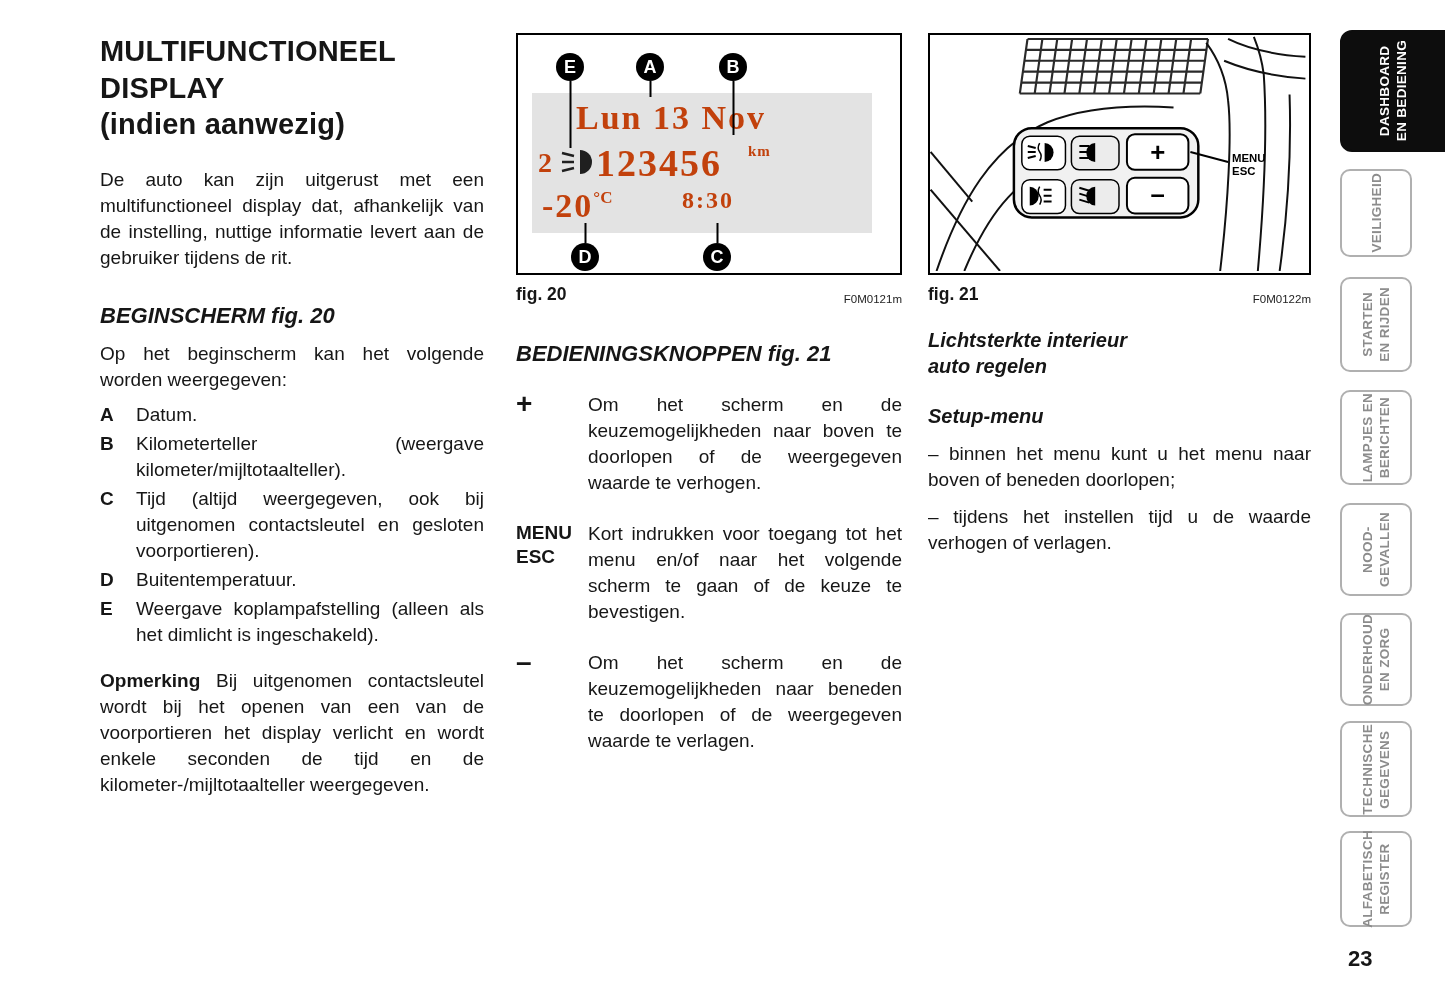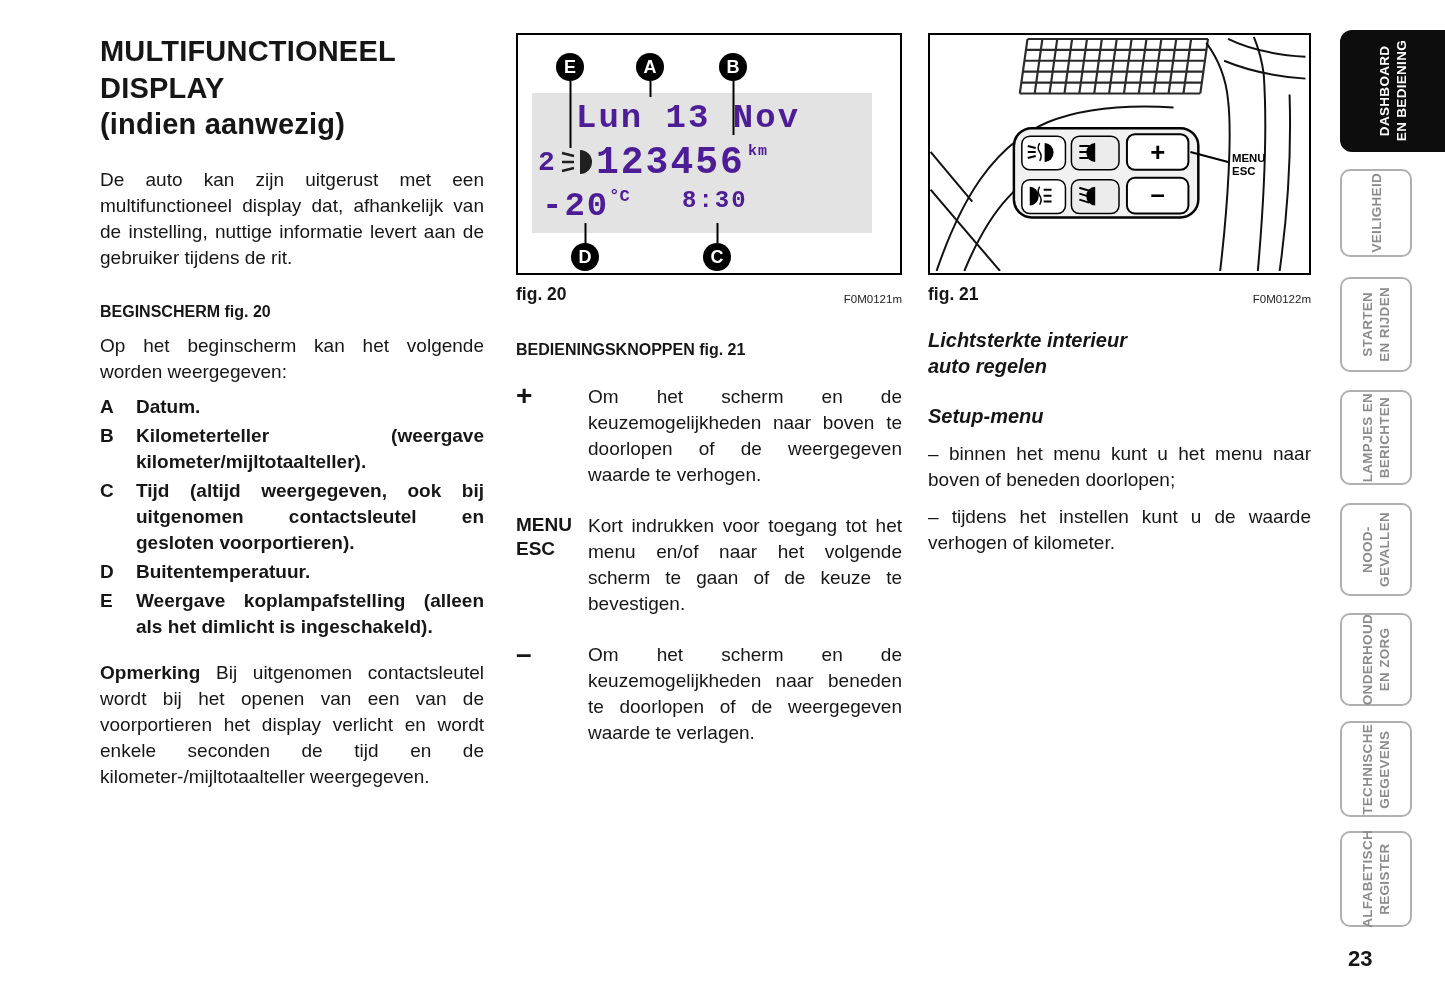--- a/index.html
+++ b/index.html
@@ -5,36 +5,36 @@
   * { margin:0; padding:0; box-sizing:border-box; }
   html,body { width:1445px; height:998px; }
   body { position:relative; background:#fff; font-family:"Liberation Sans",sans-serif; color:#161616; overflow:hidden; }
 
   .col { position:absolute; top:33px; }
   .left  { left:100px; width:384px; }
   .mid   { left:516px; width:386px; }
   .right { left:928px; width:383px; }
 
   h1 { font-size:29px; line-height:1.26; font-weight:700; white-space:pre-line; letter-spacing:.2px; }
-  h2 { font-size:16px; font-weight:700; }
+  h2 { font-size:22px; font-weight:700;font-style:italic; }
   .body { font-size:19px; line-height:26px; }
   .jus { text-align:justify; }
   .b { font-weight:700; }
 
   .li { display:flex; font-size:19px; line-height:26px; margin-top:3px; }
   .li .k { width:36px; flex:none; font-weight:700; }
-  .li .t { flex:1; text-align:justify;font-weight:bold; }
+  .li .t { flex:1; text-align:justify; }
 
   .figbox { position:relative; width:100%; height:242px; border:2px solid #000; background:#fff; }
   .figcap { display:flex; justify-content:space-between; align-items:flex-end; margin-top:9px; }
   .figlabel { font-weight:700; font-size:17.5px; }
   .figcode { font-size:11.5px; color:#222; }
 
   .lcd { position:absolute; left:14px; top:58px; width:340px; height:140px; background:#e3e3e3; z-index:1; }
-  .seg { position:absolute; font-family:Liberation Mono, monospace; font-weight:700; color:#4c1d95; letter-spacing:2px; z-index:2; }
+  .seg { position:absolute; font-family:Liberation Serif, serif; font-weight:700; color:#c2410c; letter-spacing:2px; z-index:2; }
   .seg-date { left:44px; top:6px;  font-size:34px; }
   .seg-odo  { left:64px; top:48px; font-size:38px; }
   .seg-unit { left:216px; top:50px; font-size:15px; letter-spacing:1px; }
   .seg-lvl  { left:6px;  top:54px; font-size:28px; }
   .seg-temp { left:10px; top:94px; font-size:34px; }
   .seg-temp .deg { font-size:17px; vertical-align:14px; letter-spacing:0; }
   .seg-time { left:150px; top:94px; font-size:24px; }
   .beamicon { position:absolute; left:28px; top:56px; z-index:2; }
 
   .co { position:absolute; width:28px; height:28px; border-radius:50%; background:#000; color:#fff;
@@ -206,21 +206,21 @@
     <span class="figlabel">fig. 21</span>
     <span class="figcode">F0M0122m</span>
   </div>
 
 
   <h3 class="subh" style="margin-top:22px">Lichtsterkte interieur
 auto regelen</h3>
 
   <h3 class="subh" style="margin-top:24px">Setup-menu</h3>
   <p class="body jus" style="margin-top:12px">– binnen het menu kunt u het menu naar boven of beneden doorlopen;</p>
-  <p class="body jus" style="margin-top:11px">– tijdens het instellen kunt u de waarde verhogen of kilometer.</p>
+  <p class="body jus" style="margin-top:11px">– tijdens het instellen tijd u de waarde verhogen of verlagen.</p>
 </section>
 
 <nav>
   <div class="tab active" style="top:30px;height:122px">
       <span>DASHBOARD
 EN BEDIENING</span>
     </div>
   <div class="tab" style="top:169px;height:88px">
       <span>VEILIGHEID</span>
     </div>

